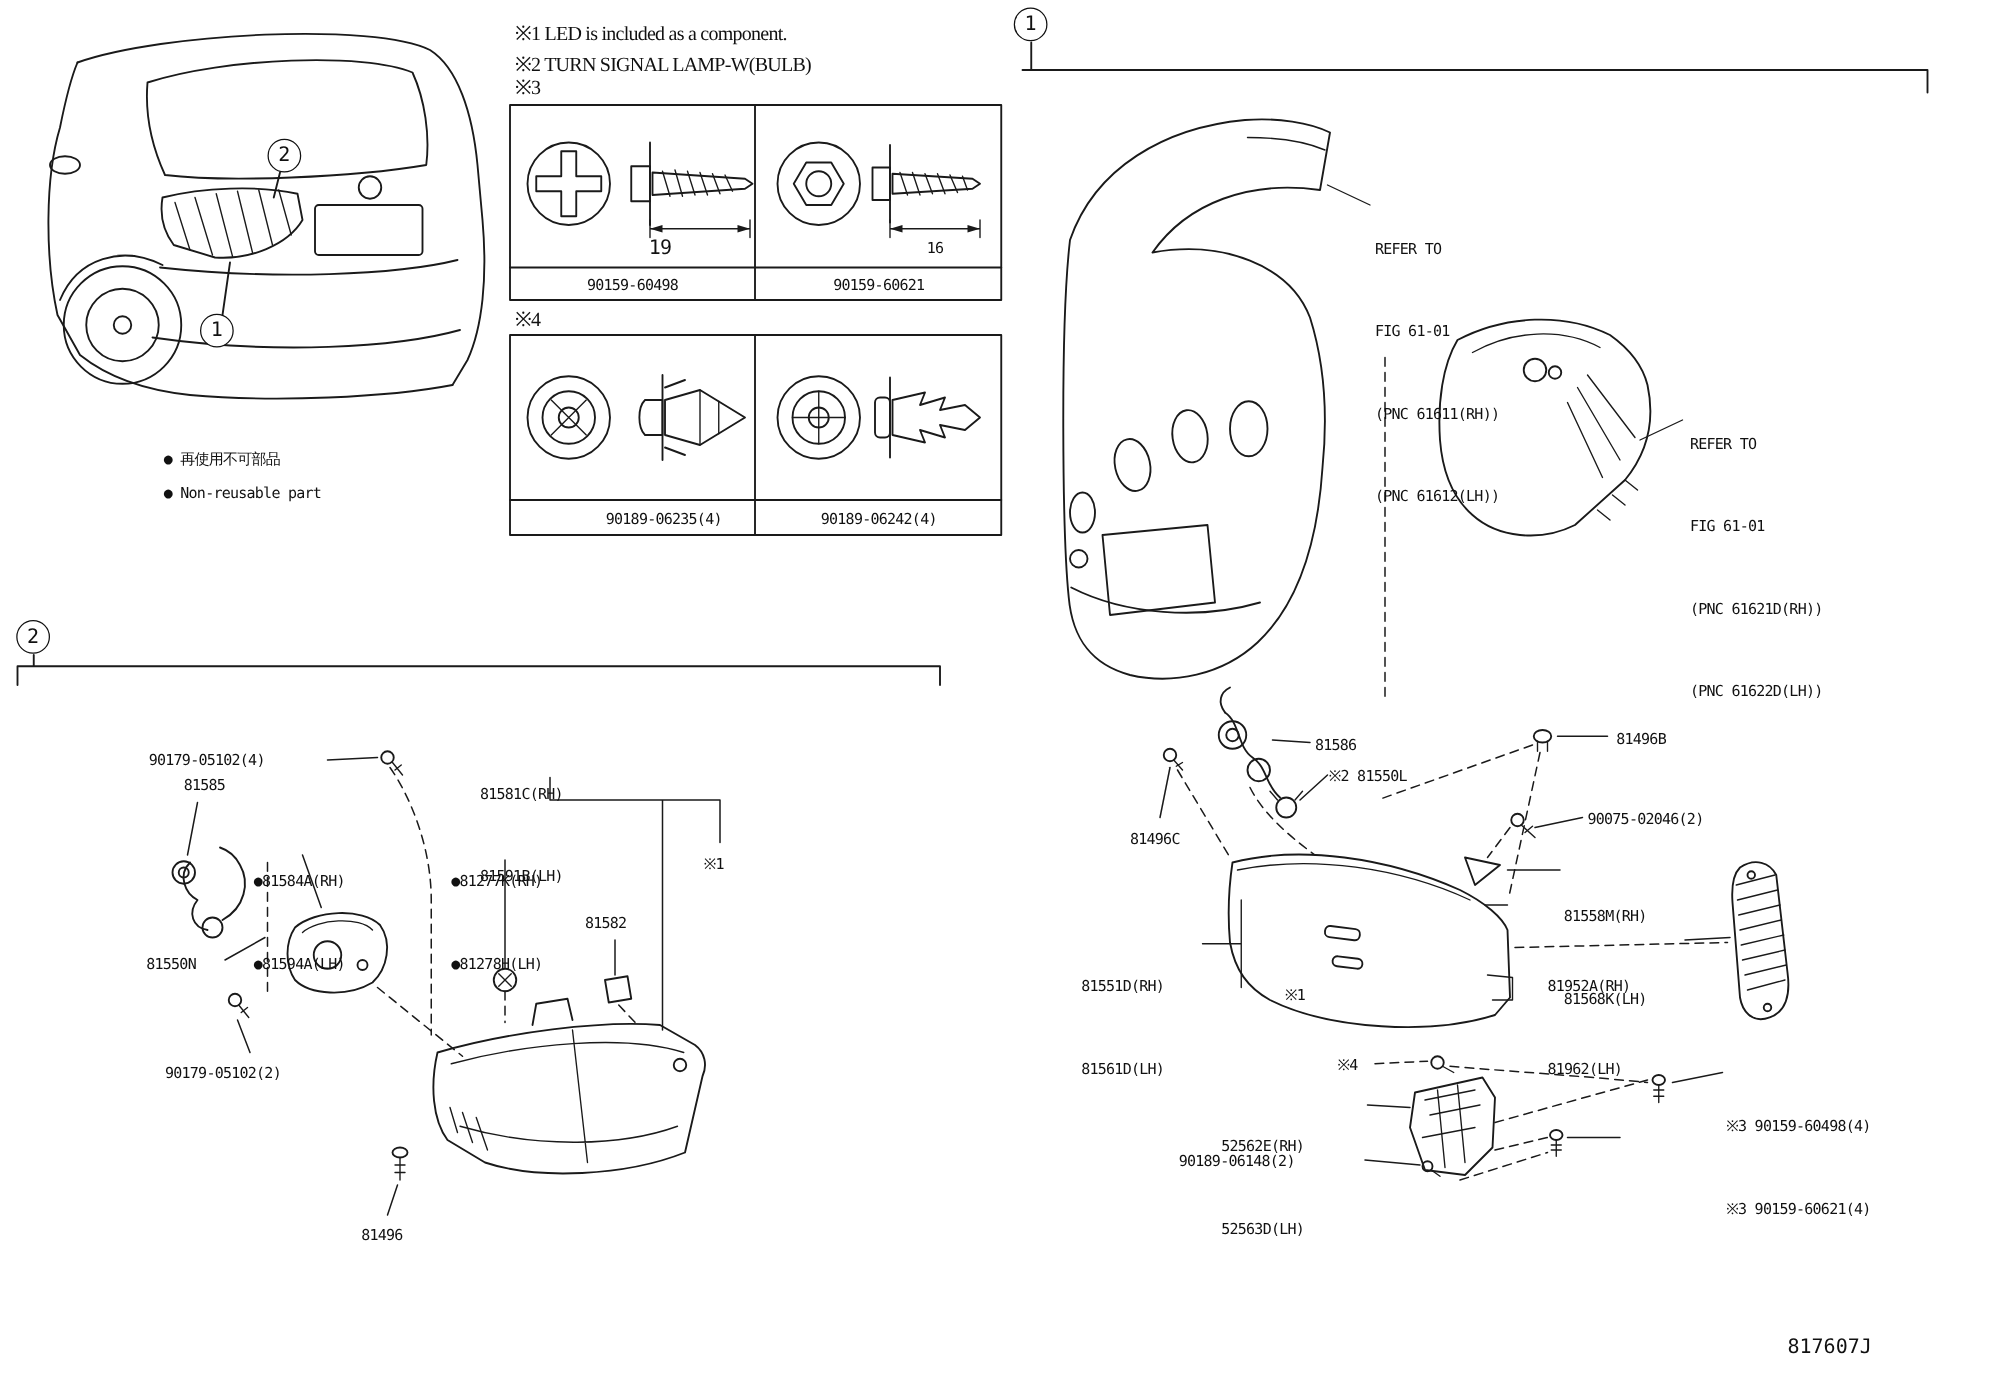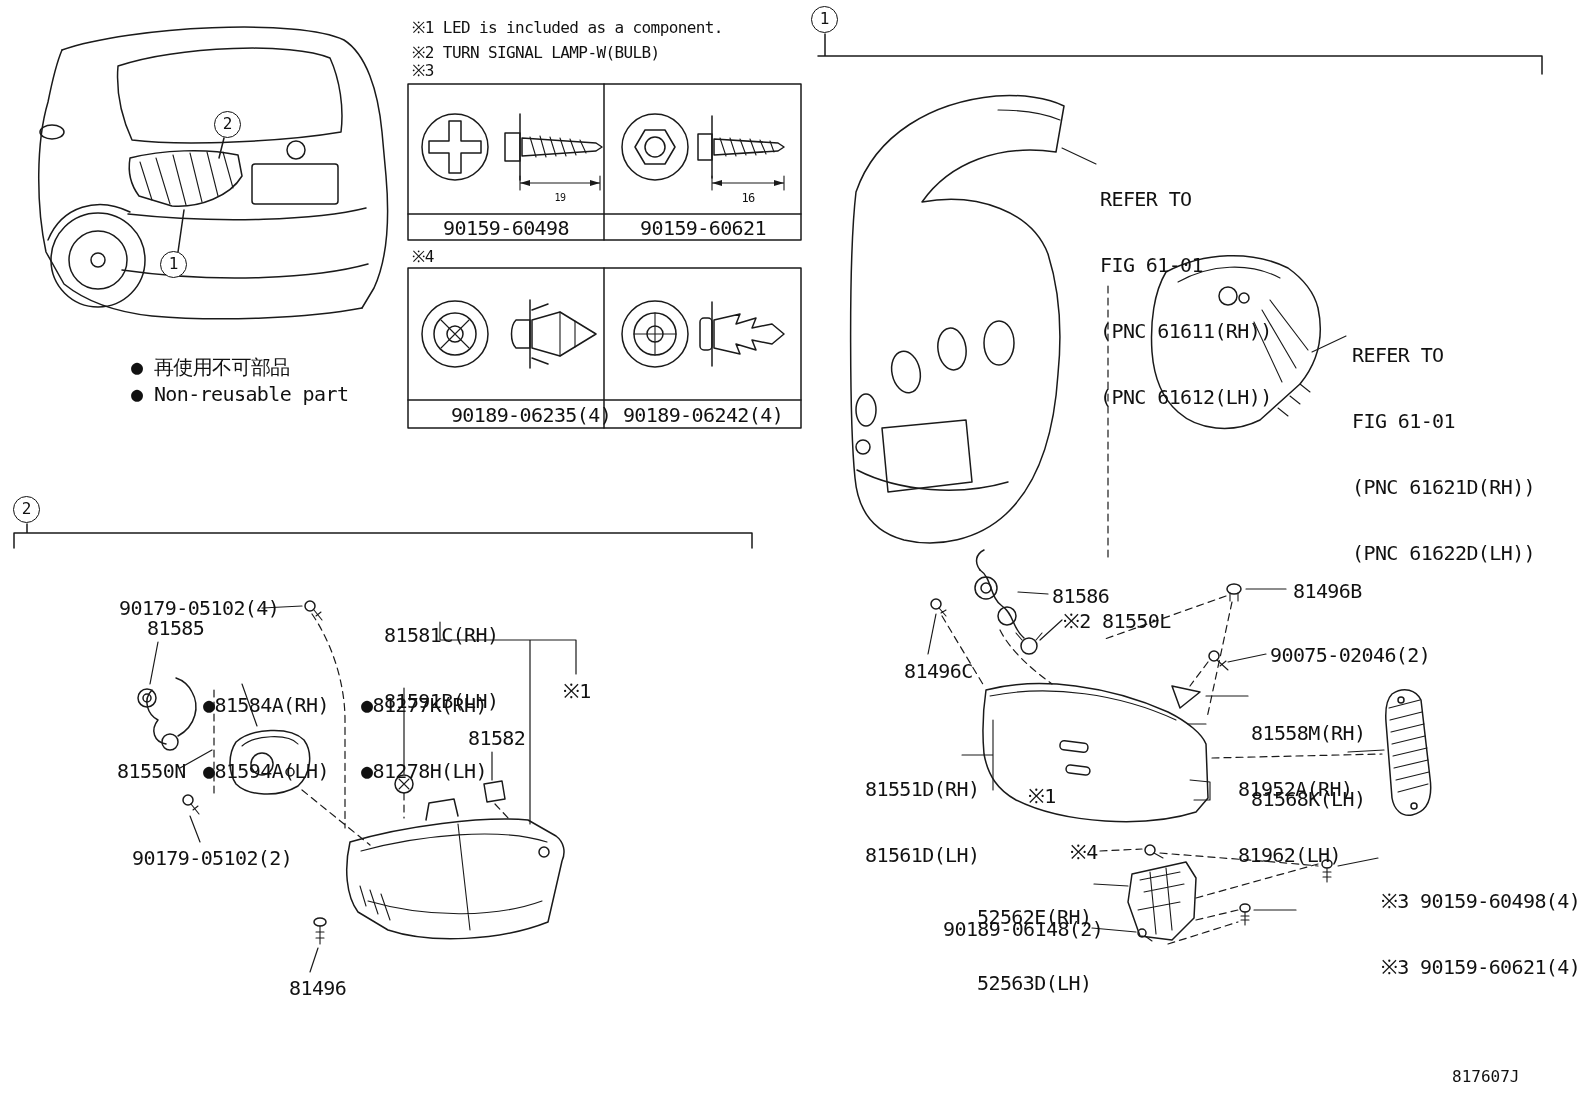--- a/index.html
+++ b/index.html
@@ -3,28 +3,28 @@
 <meta charset="utf-8">
 <style>
   * { margin:0; padding:0; box-sizing:border-box; }
   html,body { background:#ffffff; }
   #stage {
     position:relative; width:1592px; height:1099px; background:#fff;
     font-family:"DejaVu Sans Mono","Liberation Mono",monospace;
     color:#111; overflow:hidden;
   }
   svg.linework { position:absolute; left:0; top:0; }
-  .lbl { position:absolute; font-size:20px; line-height:22px; white-space:pre; letter-spacing:-0.6px; }
-  .note { font-size:16px; }
+  .lbl { position:absolute; font-size:12px; line-height:22px; white-space:pre; letter-spacing:-0.6px; }
+  .note { font-size:16px;font-family:Liberation Serif, serif; }
   .ctr { transform:translateX(-50%); }
   .callout {
     position:absolute; width:27px; height:27px; border:1.6px solid #111;
     border-radius:50%; text-align:center; line-height:24px; font-size:16px; background:#fff;
   }
-  .docnum { font-size:16px; letter-spacing:0;margin-left:22px; }
+  .docnum { font-size:16px; letter-spacing:0; }
 </style>
 </head>
 <body>
 
 <div id="stage">
 
   <svg class="linework" width="1592" height="1099" viewBox="0 0 1592 1099" fill="none" stroke="#1a1a1a" stroke-width="1.5" stroke-linecap="round" stroke-linejoin="round">
 
     <g>
       <path d="M62 50 C130 26 300 18 344 40 C366 54 378 90 382 132 L386 176 C390 222 386 262 374 288 L362 308"></path>
@@ -274,21 +274,21 @@
   <div class="callout" style="left:13px;top:496px">2</div>
 
   <div class="lbl note" style="left:412px;top:17px">※1 LED is included as a component.</div>
   <div class="lbl note" style="left:412px;top:42px">※2 TURN SIGNAL LAMP-W(BULB)</div>
   <div class="lbl note" style="left:412px;top:60px">※3</div>
   <div class="lbl note" style="left:412px;top:246px">※4</div>
 
   <div class="lbl" style="left:131px;top:356px">● 再使用不可部品</div>
   <div class="lbl" style="left:131px;top:383px">● Non-reusable part</div>
 
-  <div class="lbl ctr" style="left:560px;top:187px;font-size:10px">19</div>
+  <div class="lbl ctr" style="left:528px;top:187px;font-size:16px">19</div>
   <div class="lbl ctr" style="left:748px;top:187px;font-size:12px">16</div>
   <div class="lbl ctr" style="left:506px;top:217px">90159-60498</div>
   <div class="lbl ctr" style="left:703px;top:217px">90159-60621</div>
 
   <div class="lbl ctr" style="left:531px;top:404px">90189-06235(4)</div>
   <div class="lbl ctr" style="left:703px;top:404px">90189-06242(4)</div>
 
   <div class="lbl" style="left:1100px;top:144px">
     <div>REFER TO</div>
     <div>FIG 61-01</div>

